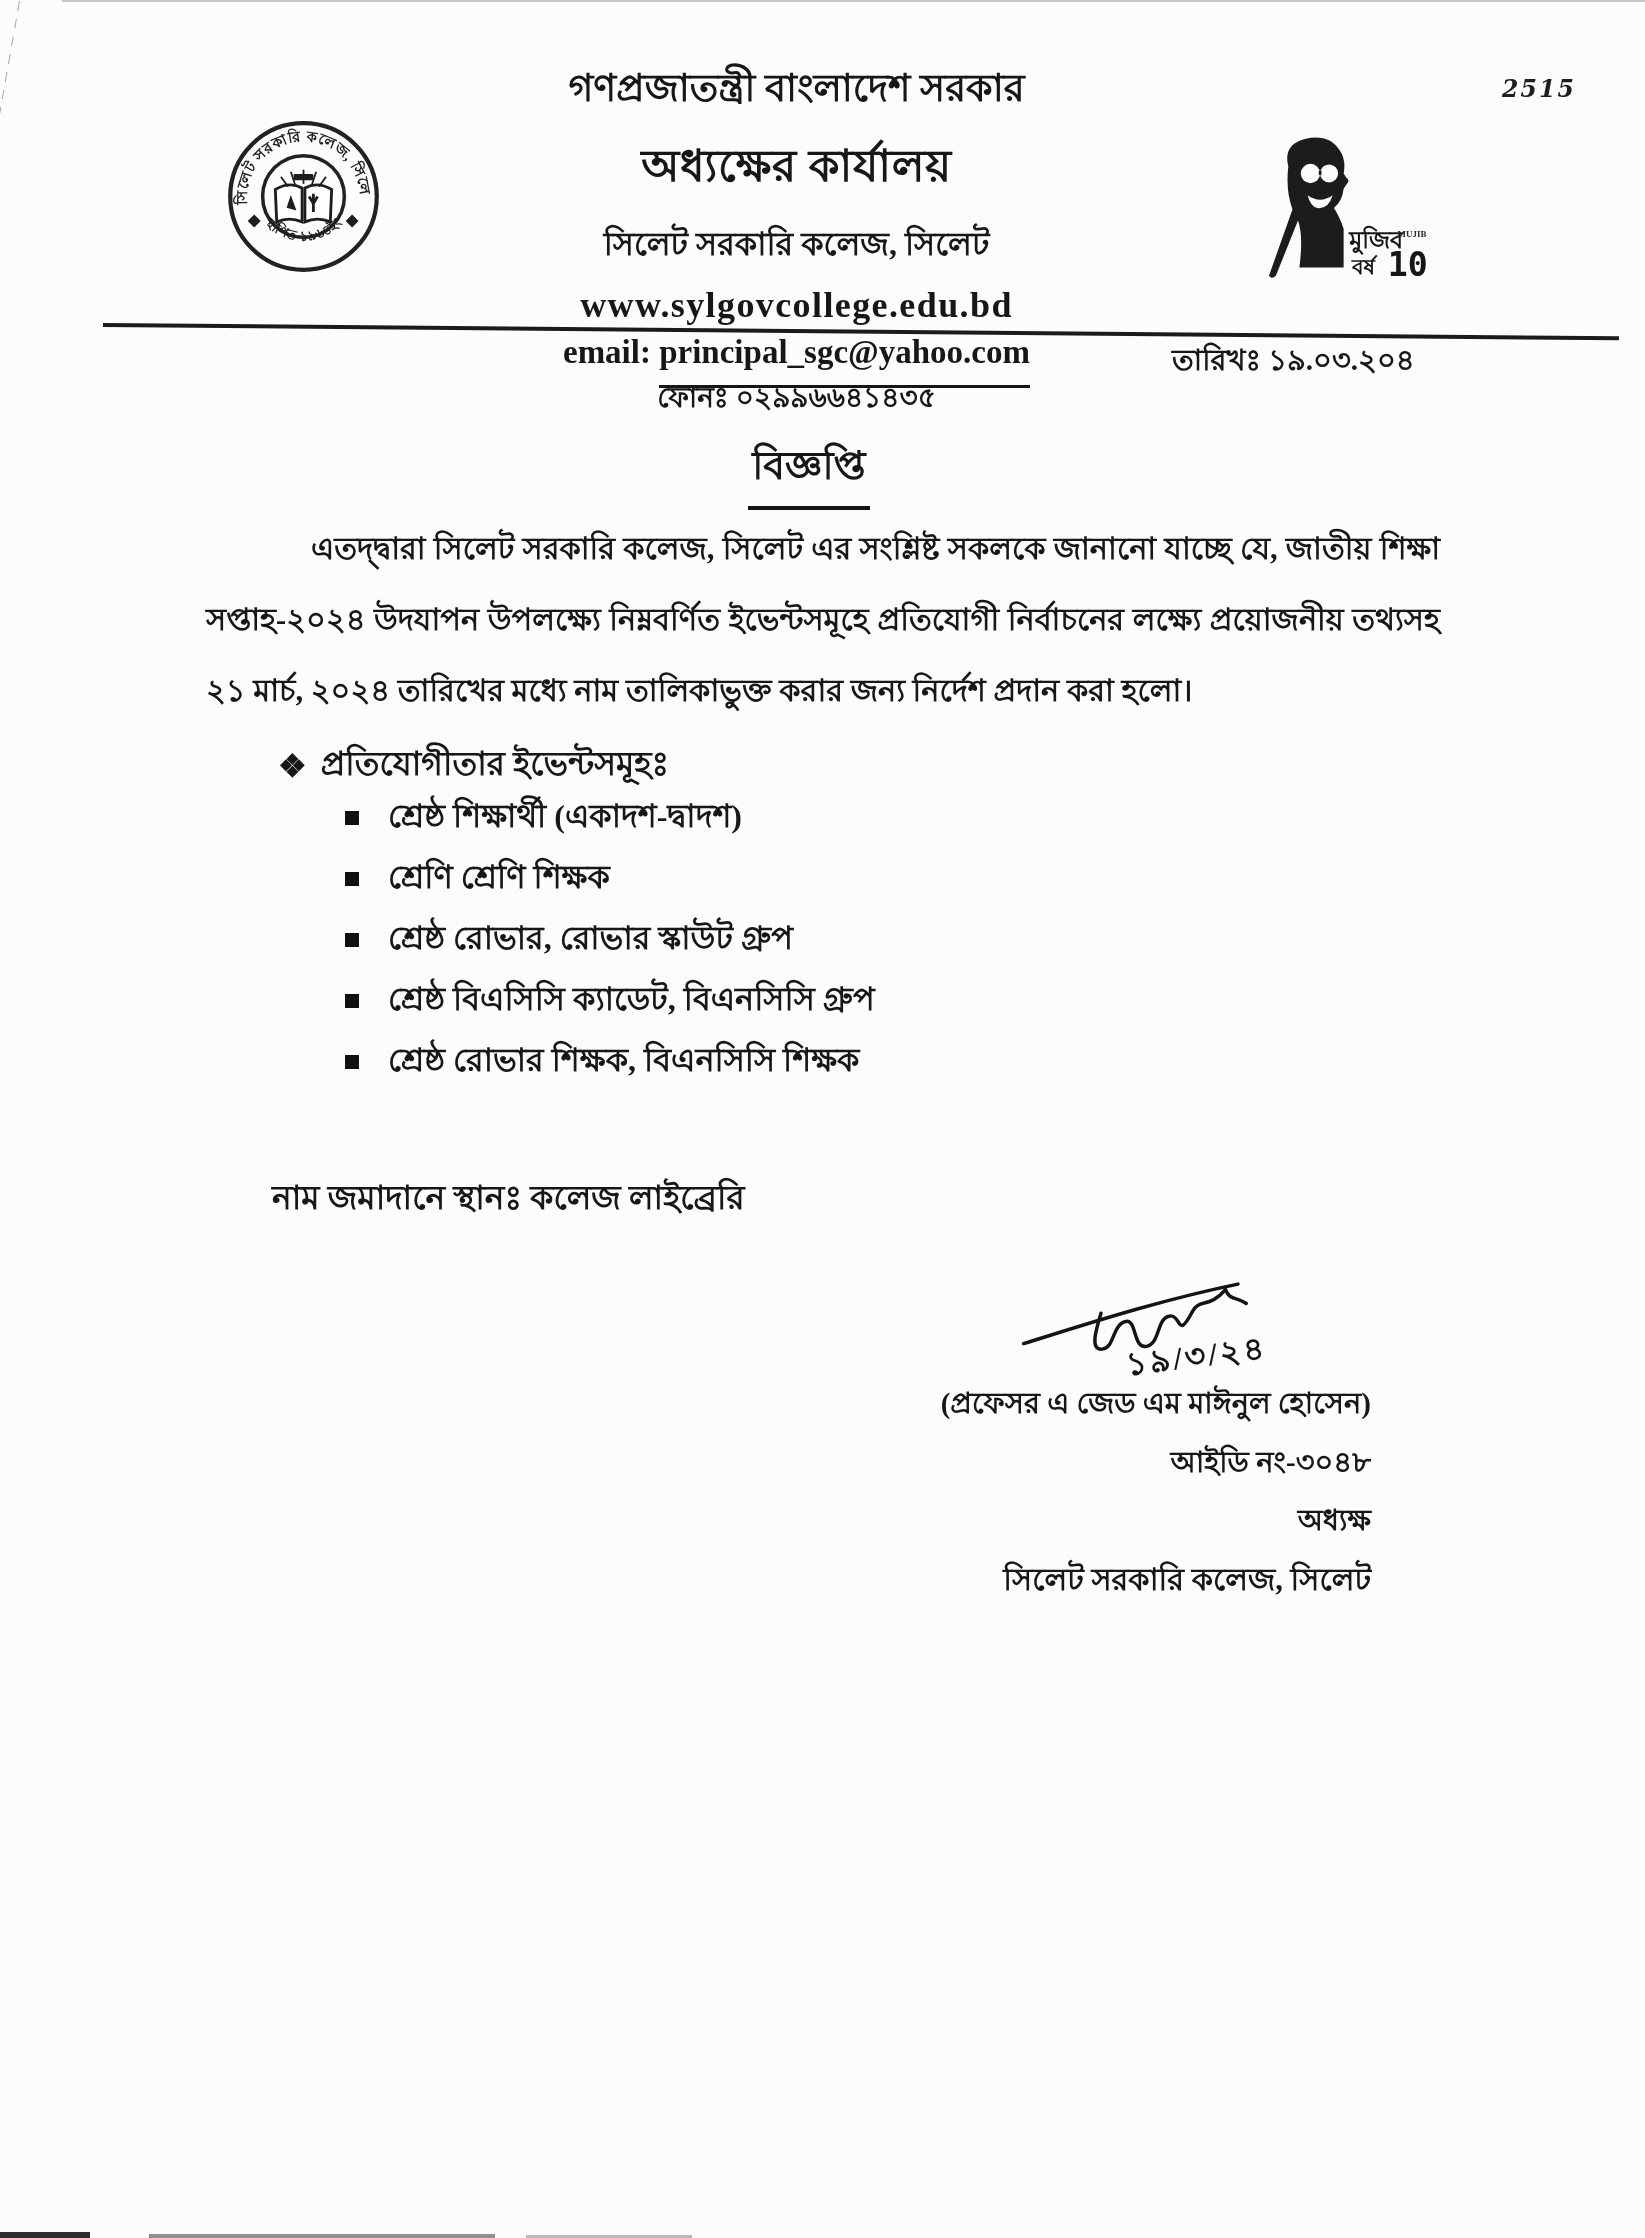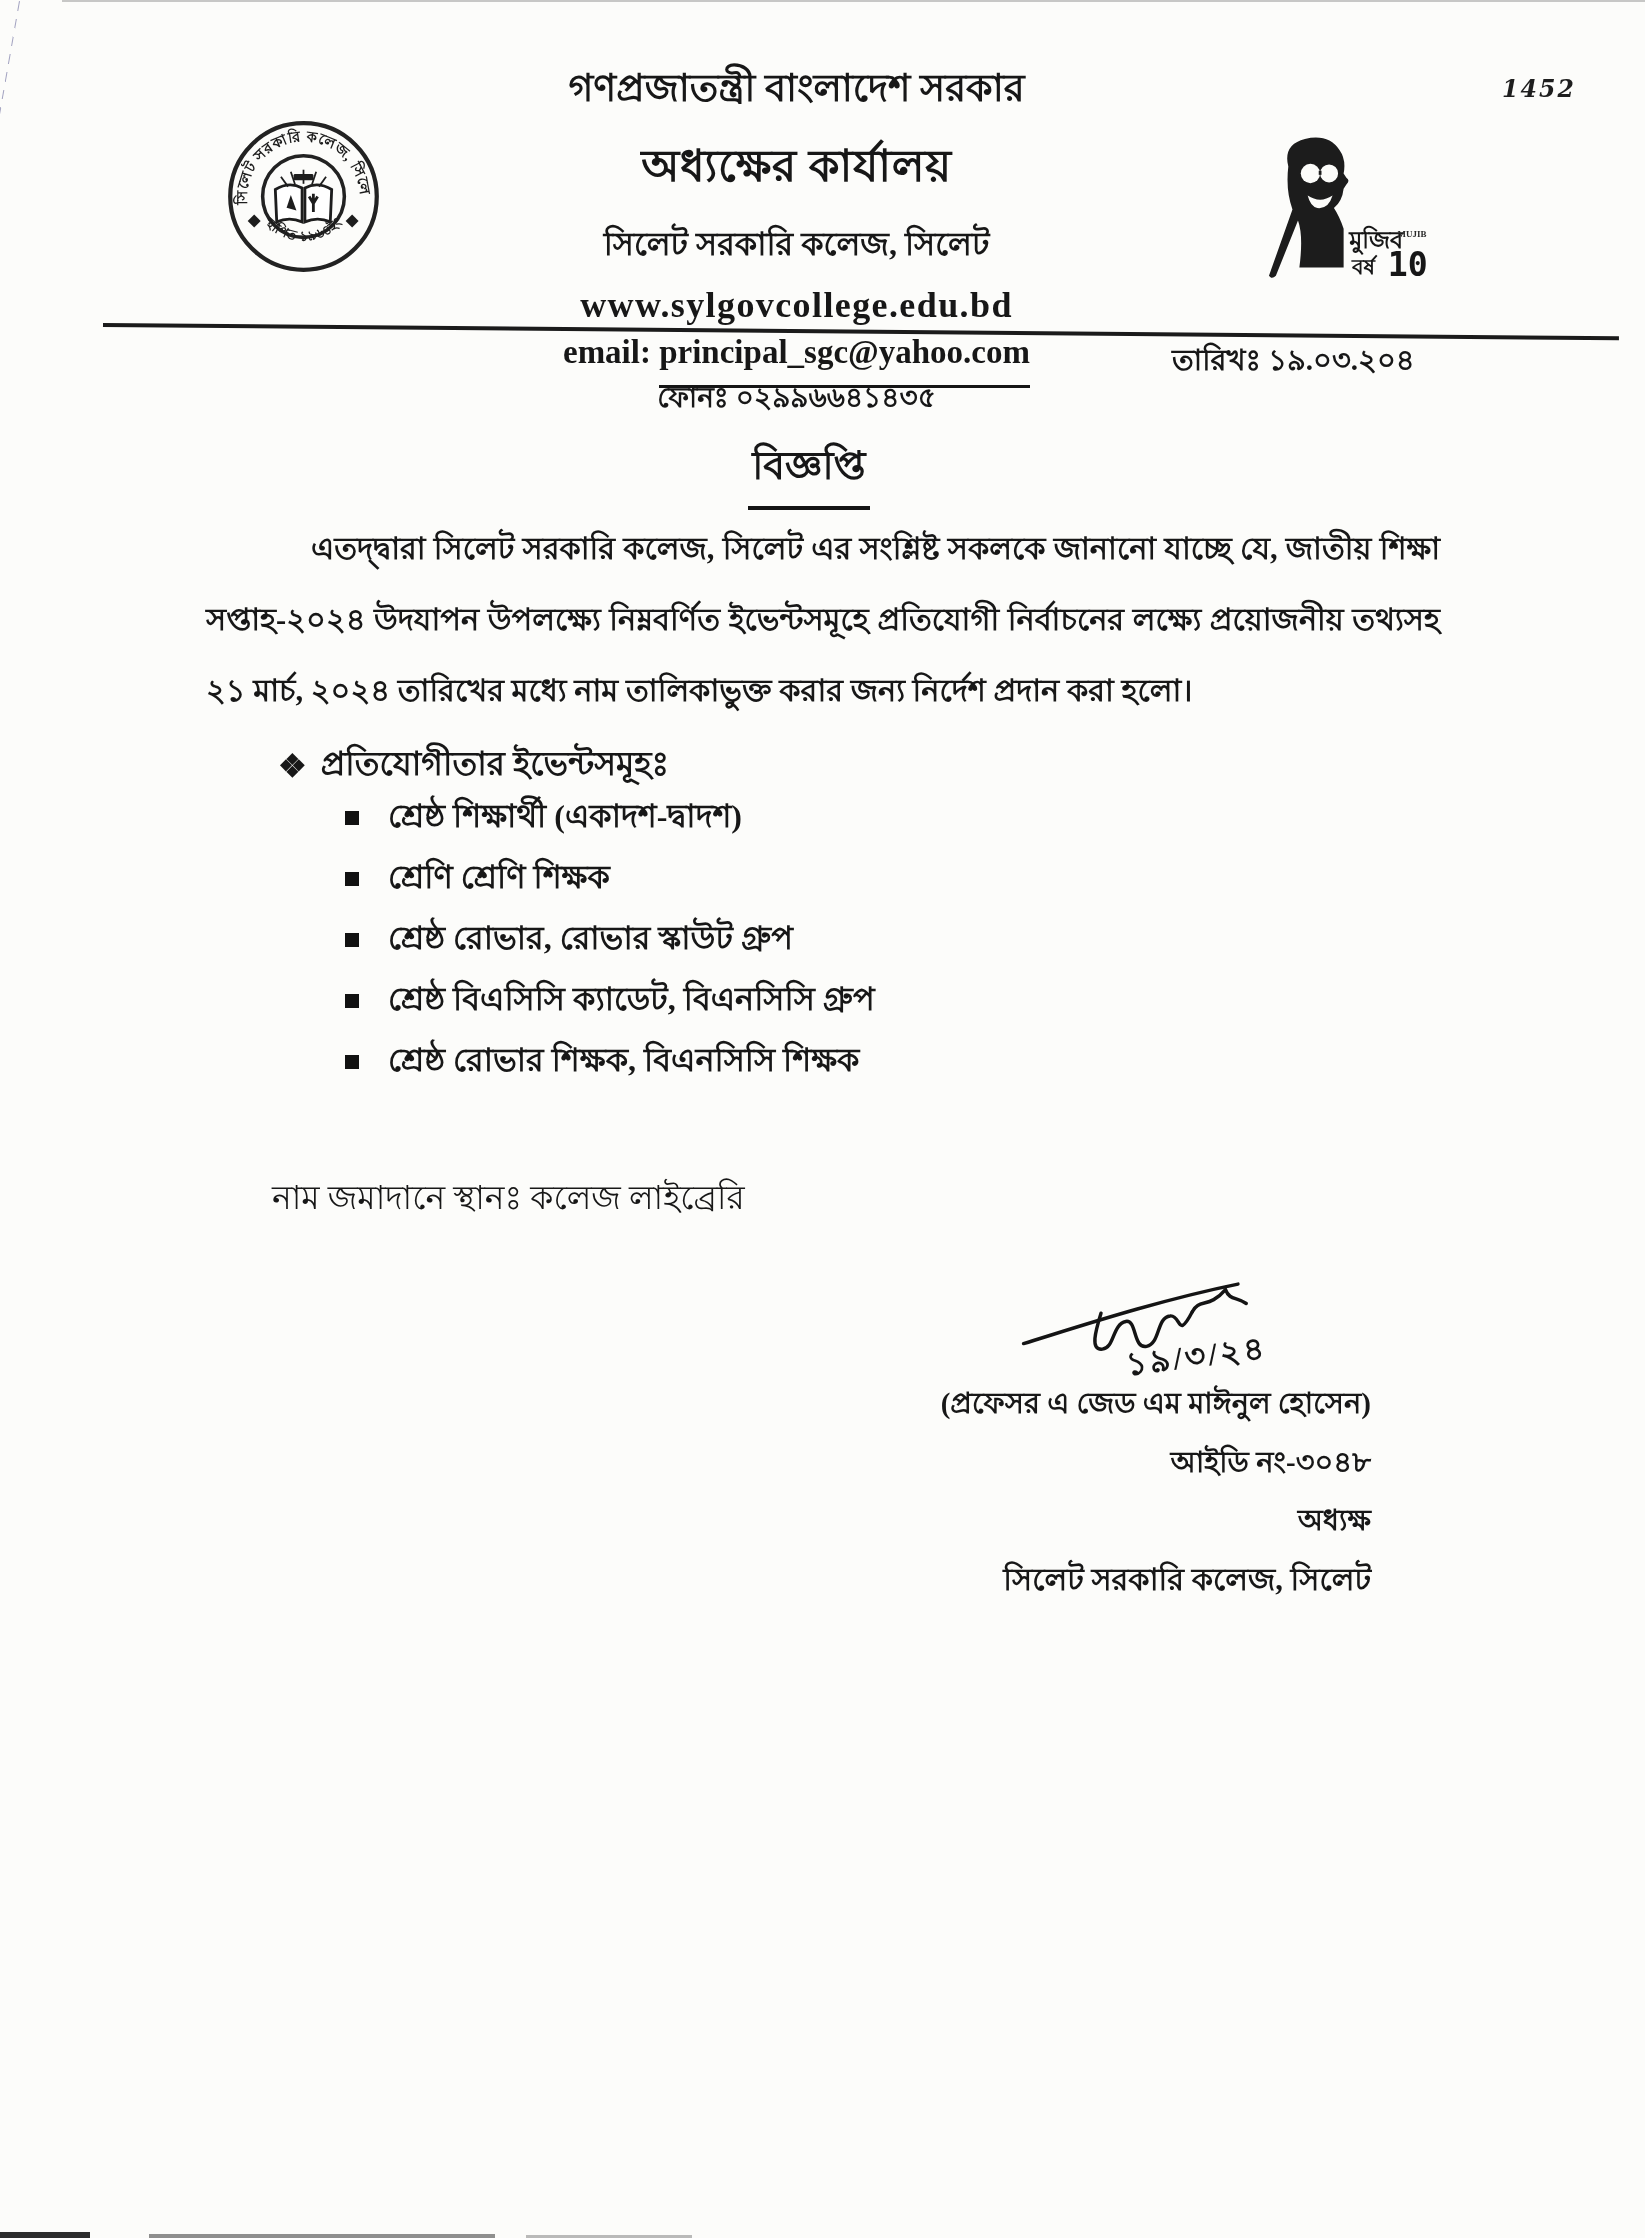--- a/index.html
+++ b/index.html
@@ -55,21 +55,21 @@
 
   
   .events-heading{position:absolute;left:278px;top:738px;font-size:33px;font-weight:700;
     display:flex;align-items:center;gap:14px;}
   .events-heading .dmark{font-size:32px;line-height:1;}
   .events{position:absolute;left:345px;top:798px;list-style:none;margin:0;padding:0;}
   .event{display:flex;align-items:center;margin-bottom:22px;font-size:32px;font-weight:600;height:39px;}
   .sq{width:14px;height:14px;background:#111;display:inline-block;margin-right:29px;flex:0 0 auto;}
 
   
-  .submission-line{position:absolute;left:272px;top:1172px;font-size:33px;font-weight:400;}
+  .submission-line{position:absolute;left:272px;top:1172px;font-size:33px;font-weight:700;}
 
   
   .sig-svg{position:absolute;left:1018px;top:1273px;width:249px;height:90px;}
   .sig-date{position:absolute;left:1126px;top:1331px;font-size:32px;font-weight:600;
     transform:rotate(-7deg);letter-spacing:2.8px;color:#161616;}
   .sig-block{position:absolute;left:914px;top:1380px;width:457px;text-align:right;}
   .sig-name{font-size:29px;font-weight:600;margin-bottom:9.7px;}
   .sig-id{font-size:29px;font-weight:600;margin-bottom:9.7px;}
   .sig-desg{font-size:29px;font-weight:600;margin-bottom:9.7px;}
   .sig-inst{font-size:30.5px;font-weight:600;}
@@ -78,21 +78,21 @@
 <body>
 
 <div class="page">
 
   <div class="top-edge-line"></div>
   <div class="fold-line"></div>
   <div class="bottom-line-1"></div>
   <div class="bottom-line-2"></div>
   <div class="bottom-line-3"></div>
 
-  <div class="scan-number">1452</div>
+  <div class="scan-number">2515</div>
 
   <svg class="seal" viewBox="0 0 220 220">
     <defs>
       <path id="arcTop" d="M 30 112 A 80 80 0 1 1 190 112" fill="none"></path>
       <path id="arcBottom" d="M 42 128 A 74 74 0 0 0 178 128" fill="none"></path>
     </defs>
     <circle cx="110" cy="110" r="104" fill="none" stroke="#222" stroke-width="6"></circle>
     <circle cx="110" cy="110" r="58" fill="none" stroke="#222" stroke-width="5"></circle>
     <text font-size="21" font-weight="bold" fill="#1d1d1d" letter-spacing="1">
       <textPath href="#arcTop" startOffset="50%" text-anchor="middle">সিলেট সরকারি কলেজ, সিলেট</textPath>

